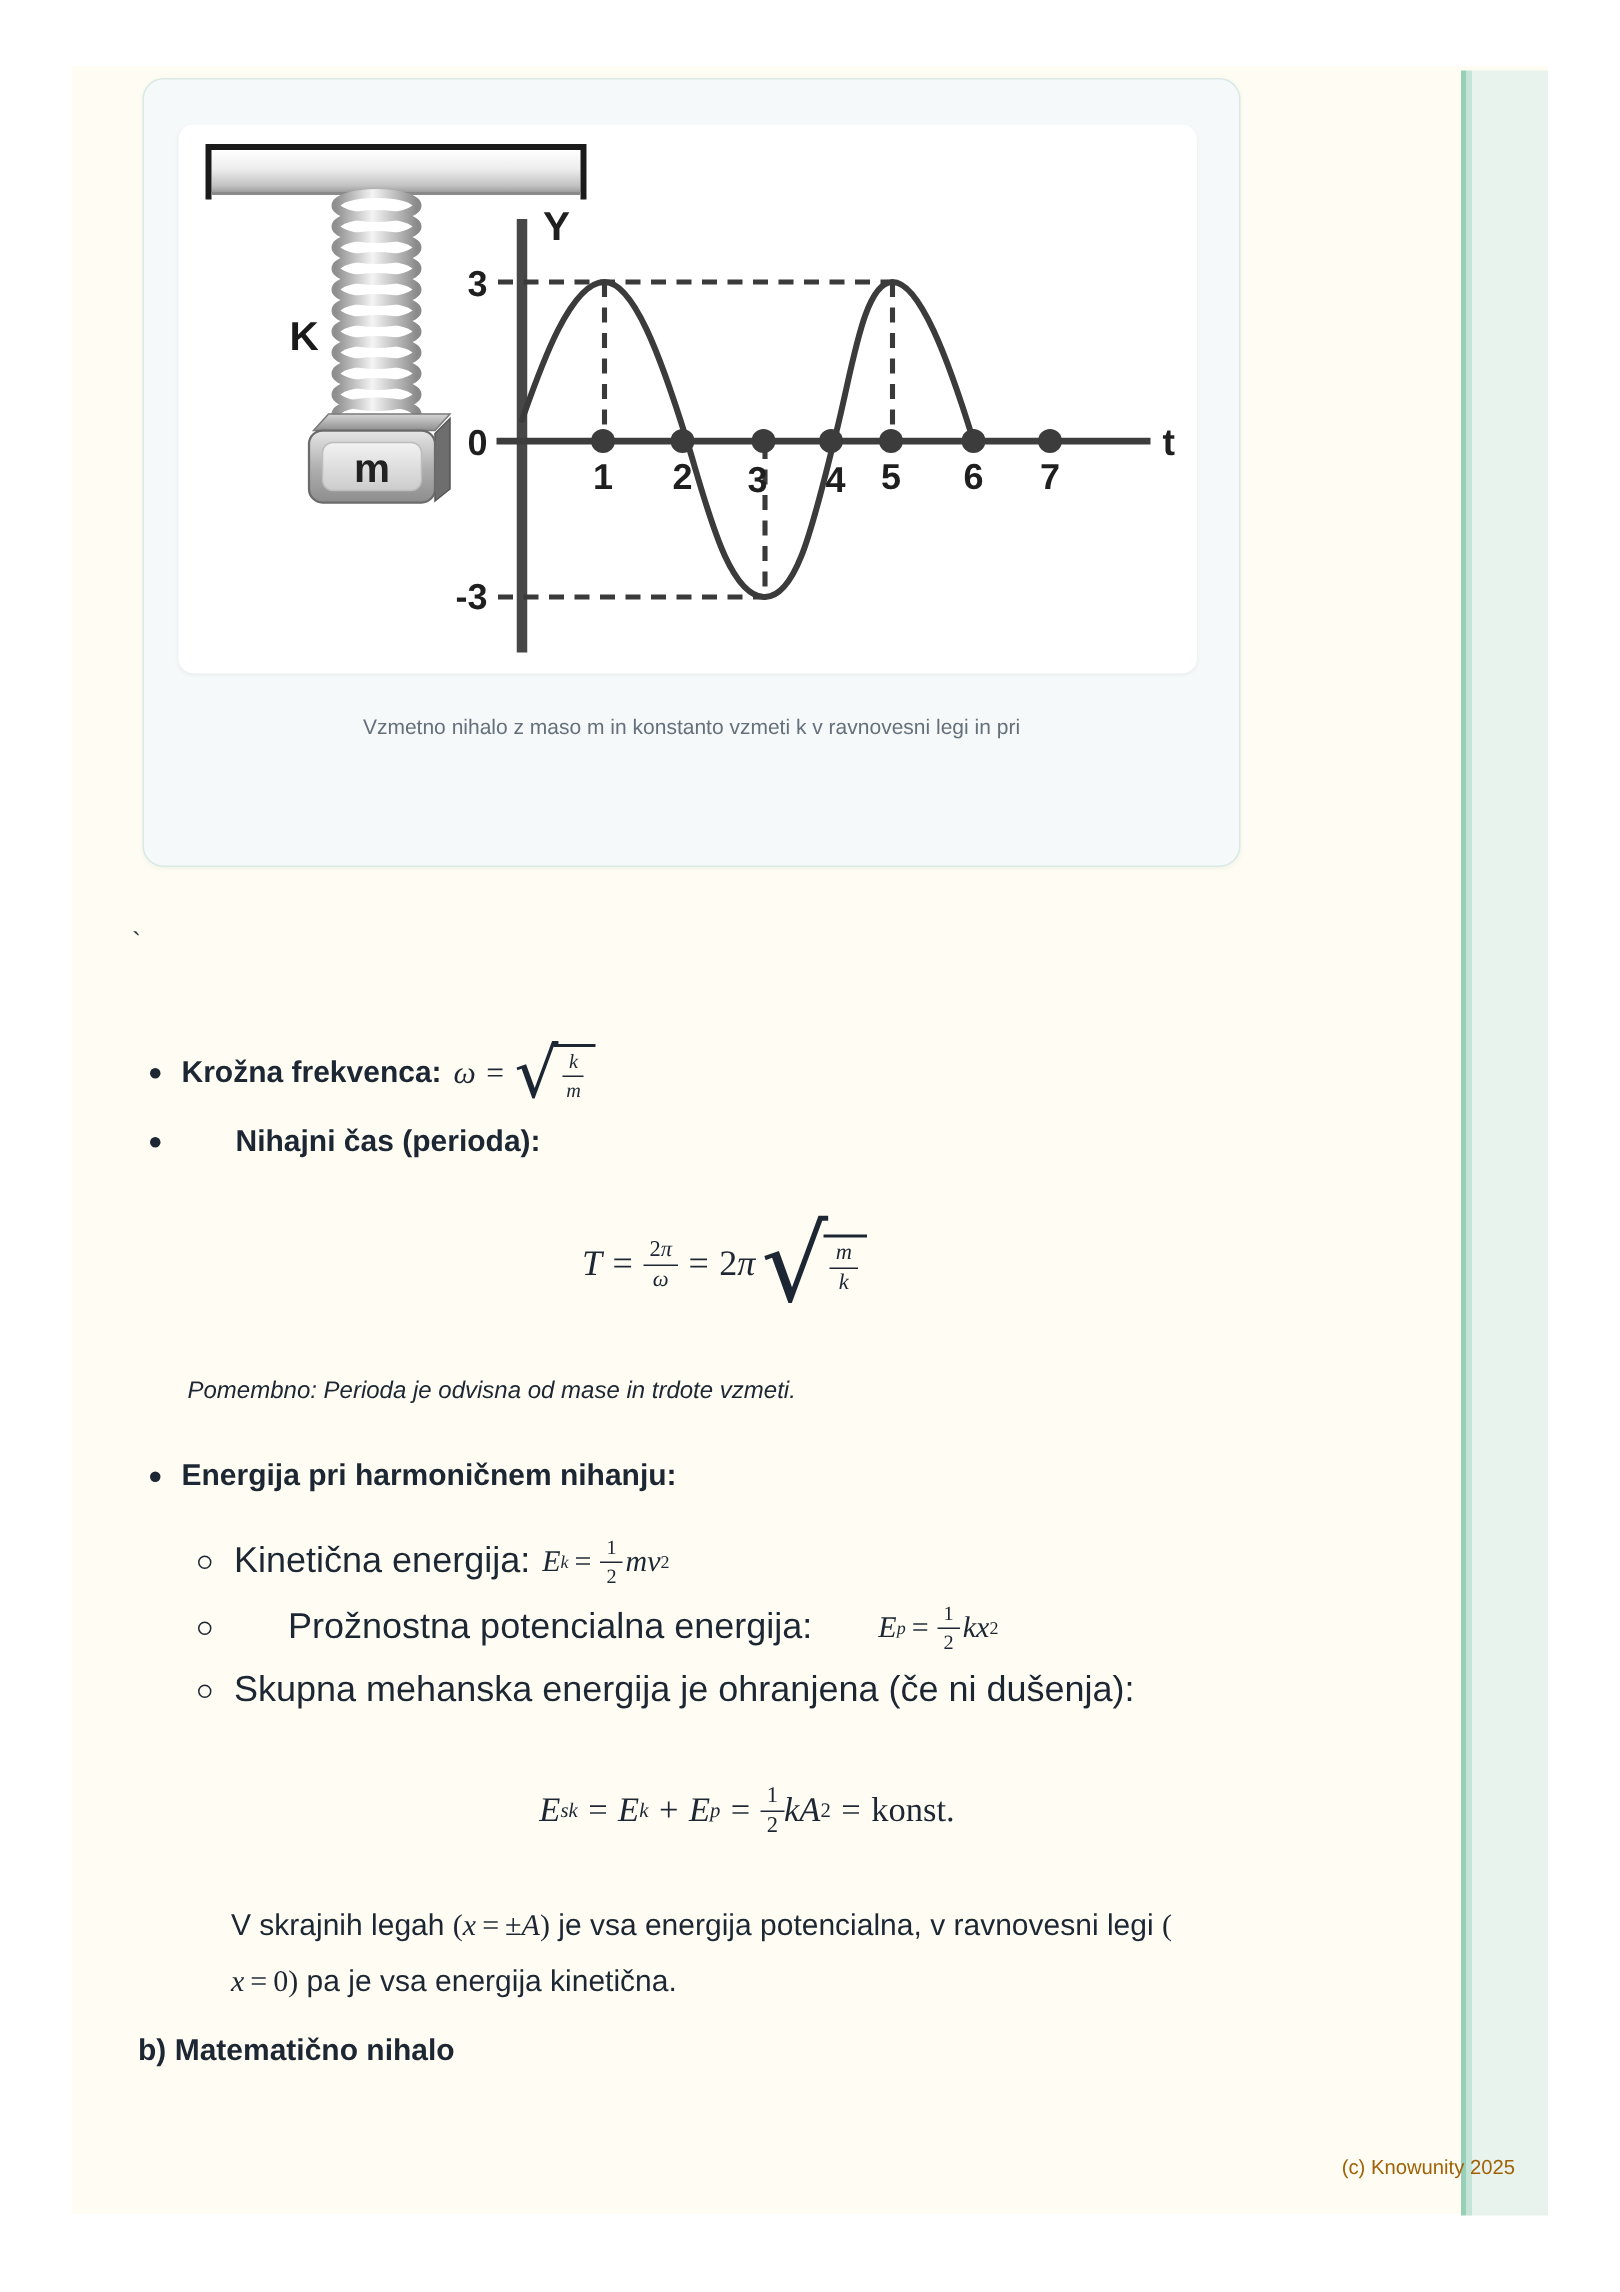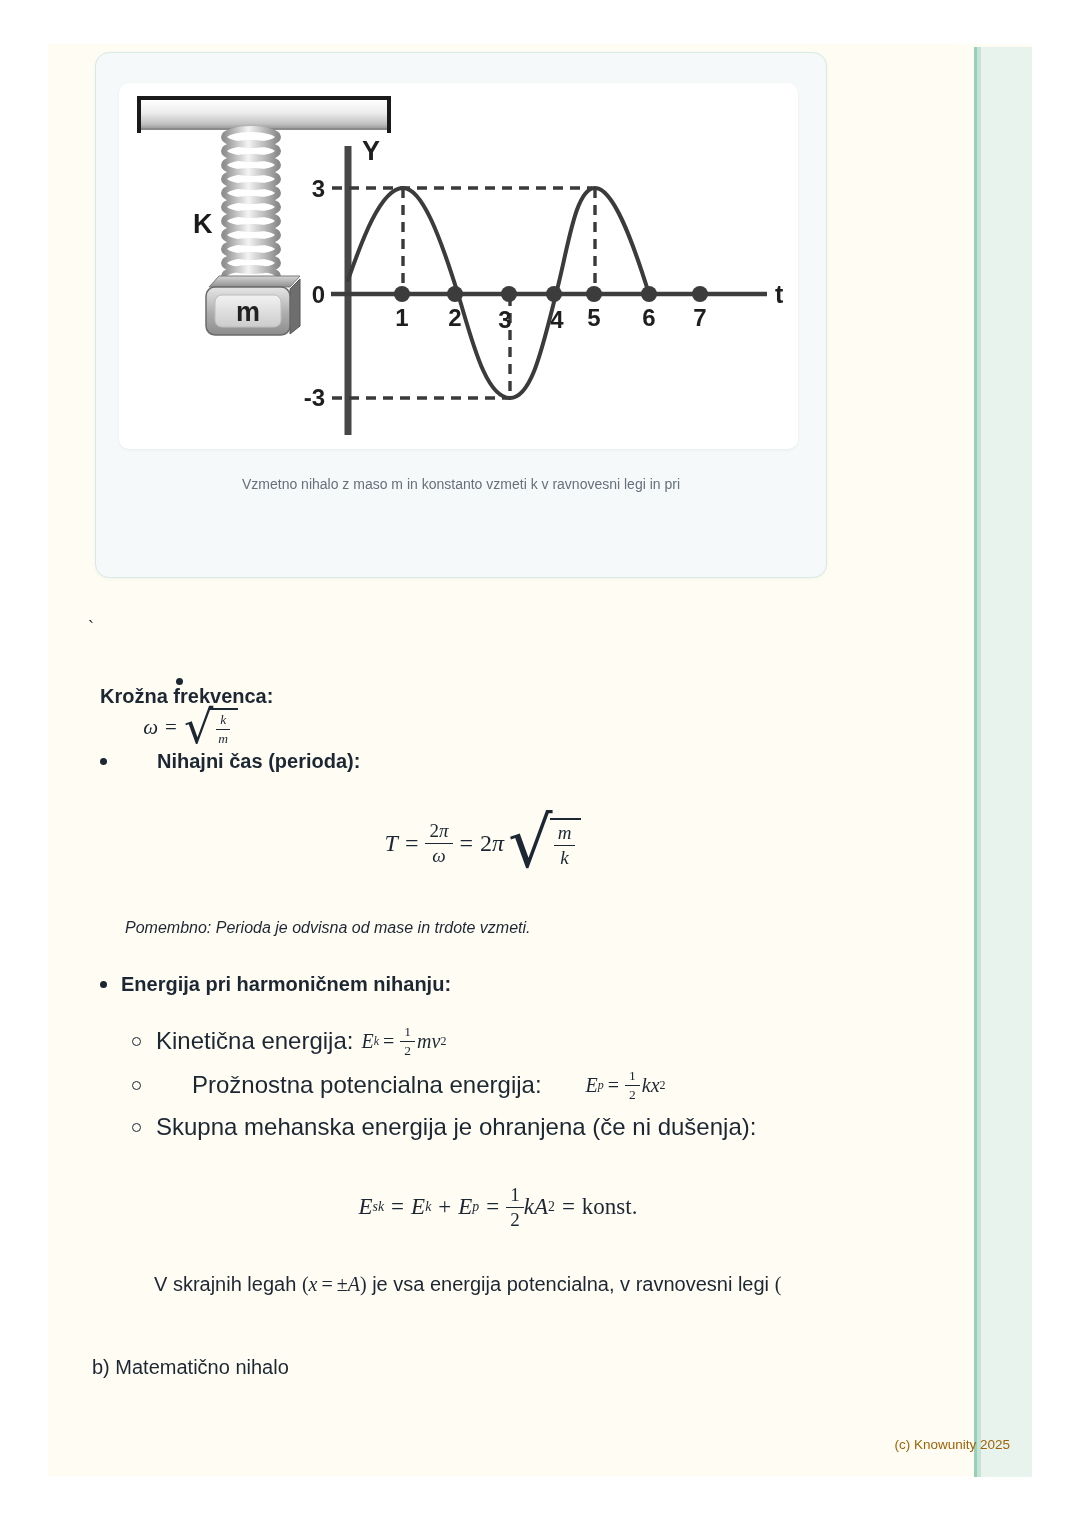--- a/index.html
+++ b/index.html
@@ -28,37 +28,37 @@
   }
   .stray-tick{position:absolute;left:88px;top:618px;font-size:18px;color:#2a333d;}
 
   .row{position:absolute;display:flex;align-items:center;}
   .bullet-dot{width:7px;height:7px;border-radius:50%;background:#1c2733;margin-right:14px;flex:0 0 auto;}
   .bullet-ring{width:7px;height:7px;border-radius:50%;border:1.6px solid #1c2733;margin-right:15px;flex:0 0 auto;}
   .lbl-b{font-weight:700;font-size:20px;}
   .lbl{font-size:24px;}
   .note{position:absolute;font-style:italic;font-size:16px;}
   .para{position:absolute;font-size:20px;line-height:37px;}
-  .heading-b{position:absolute;font-weight:400;font-size:20px;}
+  .heading-b{position:absolute;font-weight:700;font-size:20px;}
   .footer{position:absolute;top:1437px;right:70px;font-size:13.5px;color:#a16207;z-index:5;}
 
   
   .mi{font-family:"Liberation Serif","DejaVu Serif",serif;font-style:italic;}
   .mn{font-family:"Liberation Serif","DejaVu Serif",serif;font-style:normal;}
   .msub{font-size:0.6em;vertical-align:-0.28em;}
   .msup{font-size:0.6em;vertical-align:0.55em;}
   .mx{margin:0 7px;}
   .mxs{margin:0 4px;}
   .mathline{display:inline-flex;align-items:center;font-size:21px;margin-left:8px;}
   .eqrow{position:absolute;display:flex;align-items:center;justify-content:center;font-size:24px;}
   .frac{display:inline-flex;flex-direction:column;align-items:center;line-height:1.12;}
   .frac .nu{border-bottom:1.6px solid #1c2733;padding:0 4px 1px;}
   .frac .de{padding-top:1px;}
   .frac-sm{font-size:13.5px;line-height:1.15;margin:0 2px;}
-  .frac-big{font-size:19px;}
+  .frac-big{font-size:15px;}
   .sqrt{display:inline-flex;align-items:center;}
   .sqrt .sign{font-family:"DejaVu Sans",sans-serif;display:inline-block;margin-right:-3px;}
   .sqrt .body{border-top:2px solid #1c2733;padding:2px 6px 0 4px;display:inline-flex;align-items:center;}
   .sqrt-sm .sign{font-size:46px;line-height:34px;}
   .sqrt-big .sign{font-size:70px;line-height:54px;}
 </style>
 </head>
 <body>
 
 <div class="sheet"></div>
@@ -161,21 +161,21 @@
       </g>
     </svg>
   </div>
   <div class="figure-caption">
     <div>Vzmetno nihalo z maso m in konstanto vzmeti k v ravnovesni legi in pri</div>
   </div>
 </div>
 
 <span class="stray-tick">`</span>
 
-<div class="row" style="left:100px;top:678px;flex-direction:column;">
+<div class="row" style="left:100px;top:696px;">
   <span class="bullet-dot"></span>
   <span class="lbl-b">Krožna frekvenca:</span>
   <span class="mathline">
     <span class="mi">ω</span>
     <span class="mn mx">=</span>
     <span class="sqrt sqrt-sm">
       <span class="sign">√</span>
       <span class="body">
         <span class="frac frac-sm">
           <span class="nu mi">k</span>
@@ -273,17 +273,20 @@
   <span class="mi">kA</span>
     <span class="mn msup">2</span>
   <span class="mn mx">=</span>
   <span class="mn">konst.</span>
 </div>
 
 <div class="para" style="left:154px;top:1266px;width:730px;">
   <div>
     <span>V skrajnih legah </span><span class="mn">(</span><span class="mi">x</span><span class="mn mxs">=</span><span class="mn">±</span><span class="mi">A</span><span class="mn">)</span><span> je vsa energija potencialna, v ravnovesni legi </span><span class="mn">(</span>
   </div>
+  <div>
+    <span class="mi">x</span><span class="mn mxs">=</span><span class="mn">0</span><span class="mn">)</span><span> pa je vsa energija kinetična.</span>
+  </div>
 </div>
 
 <div class="heading-b" style="left:92px;top:1356px;">b) Matematično nihalo</div>
 
 <div class="footer">(c) Knowunity 2025</div>
 
 </body></html>

